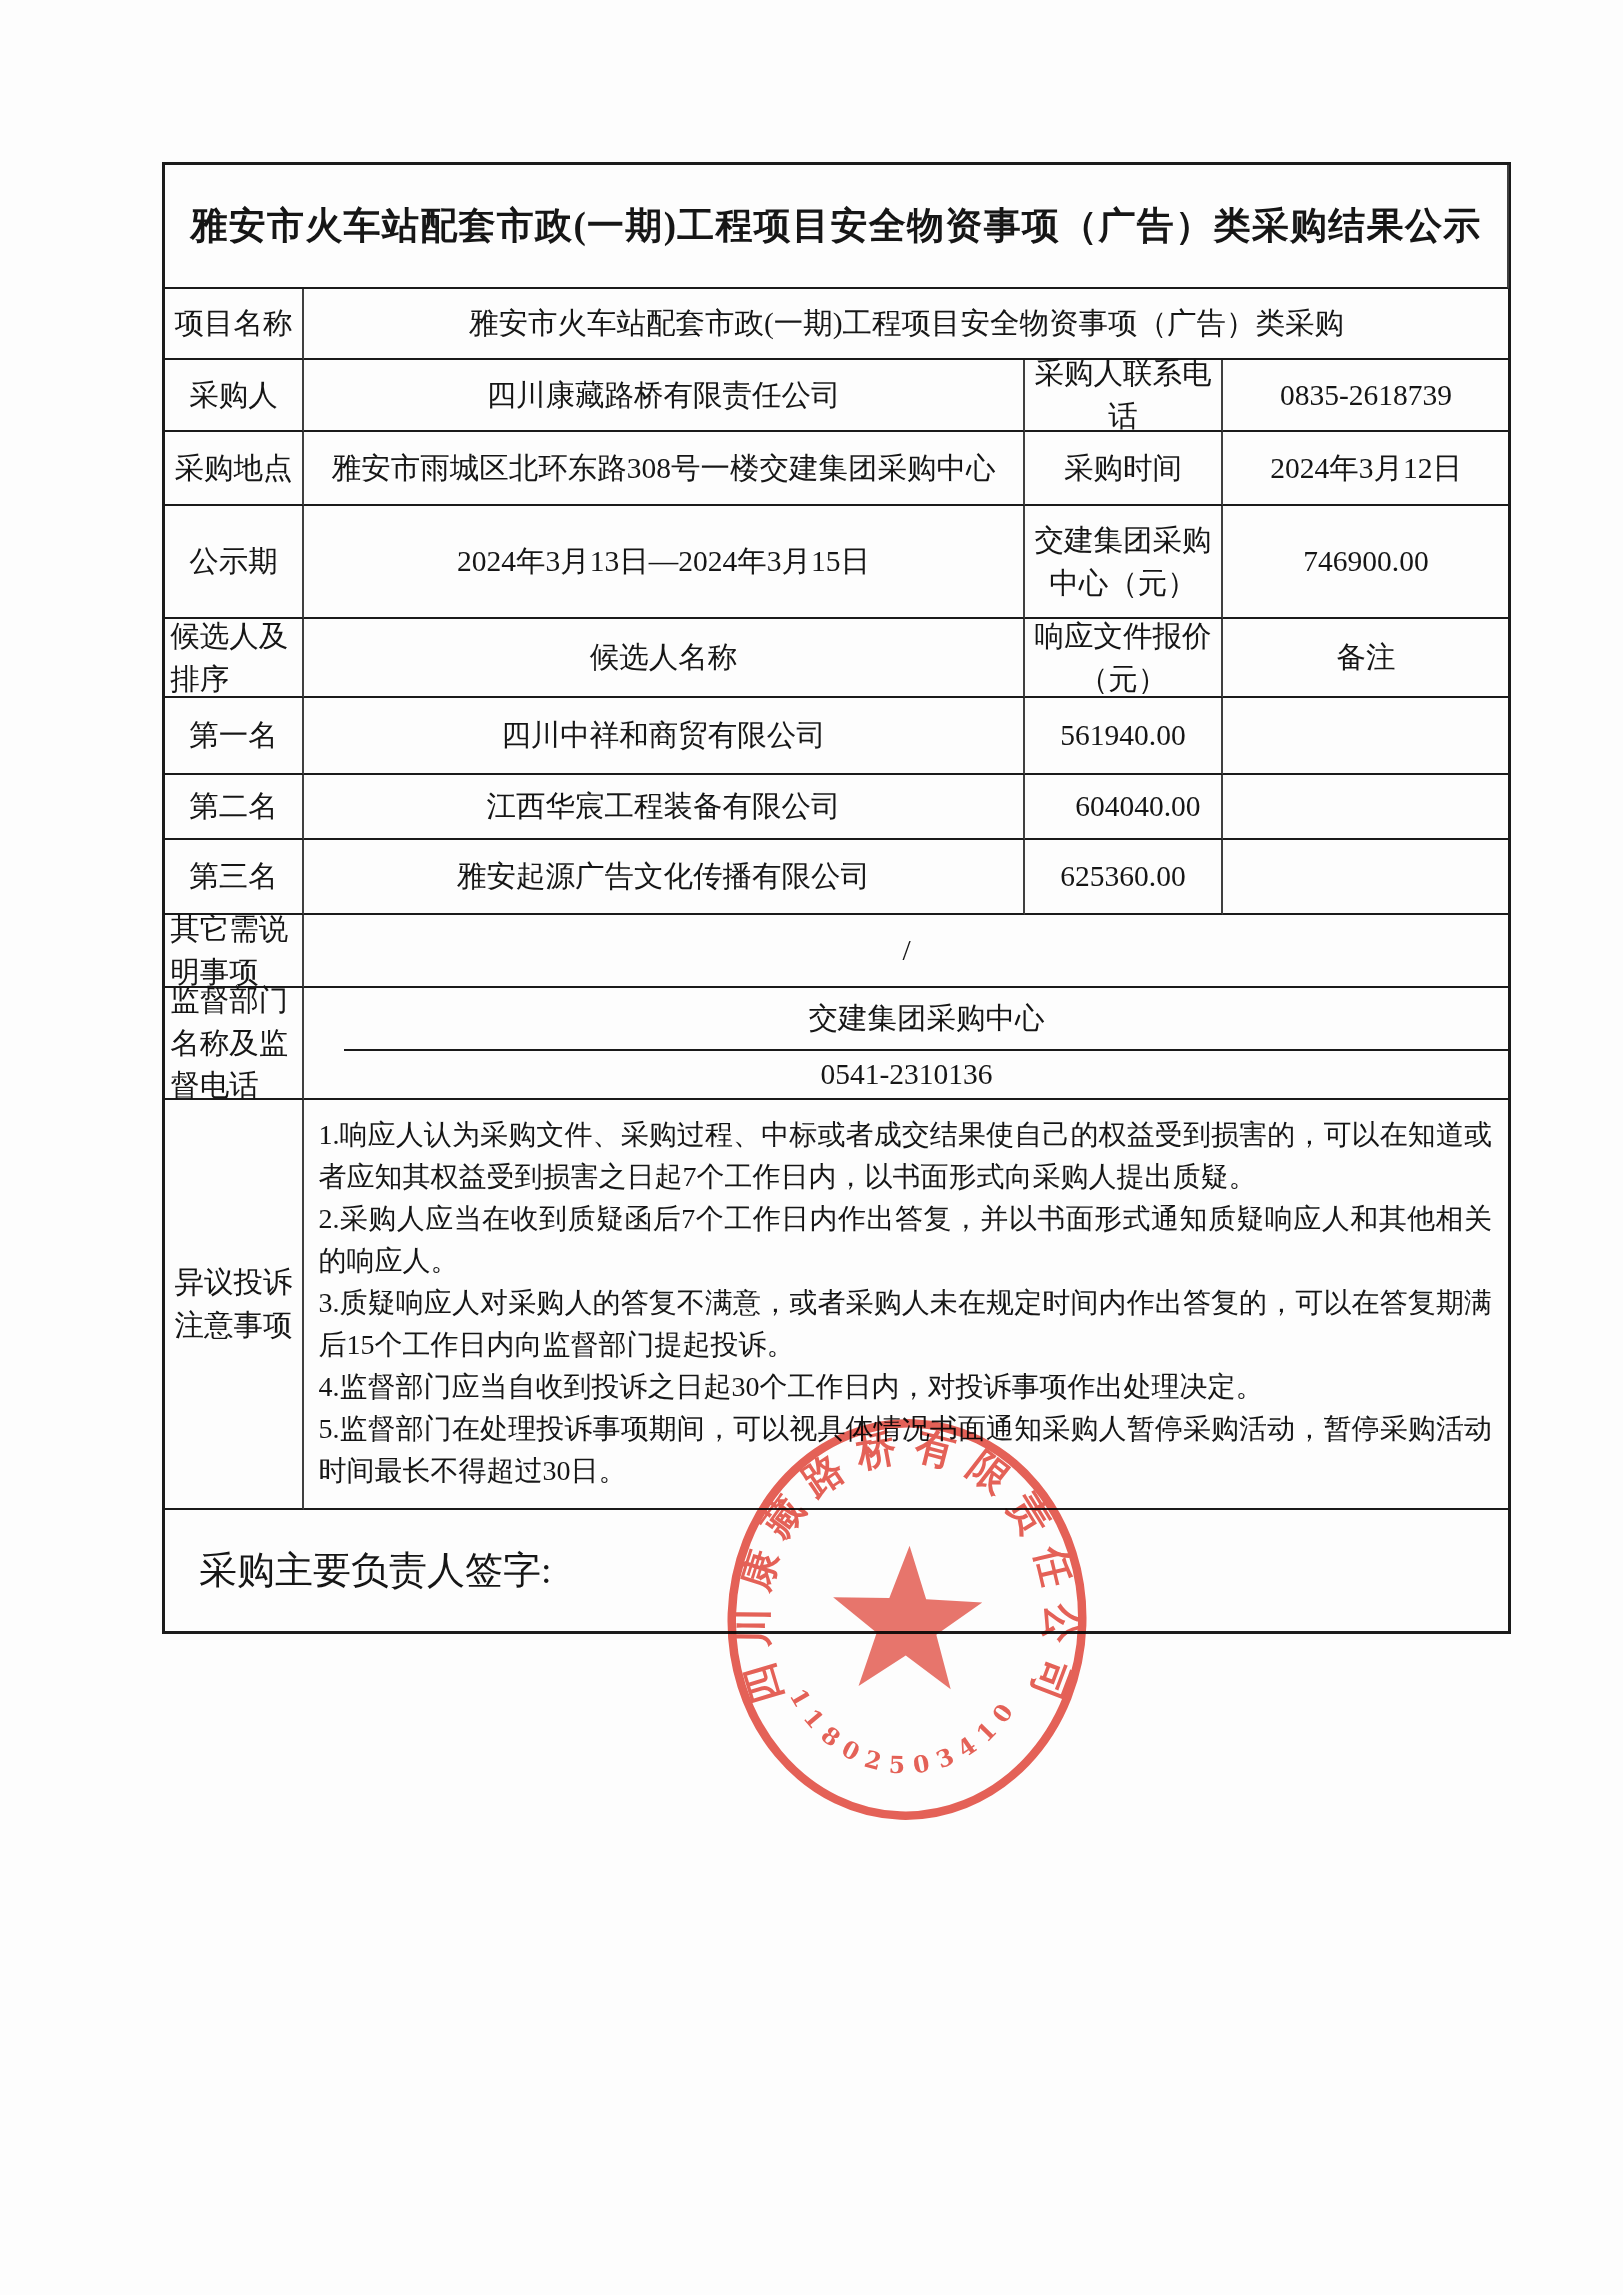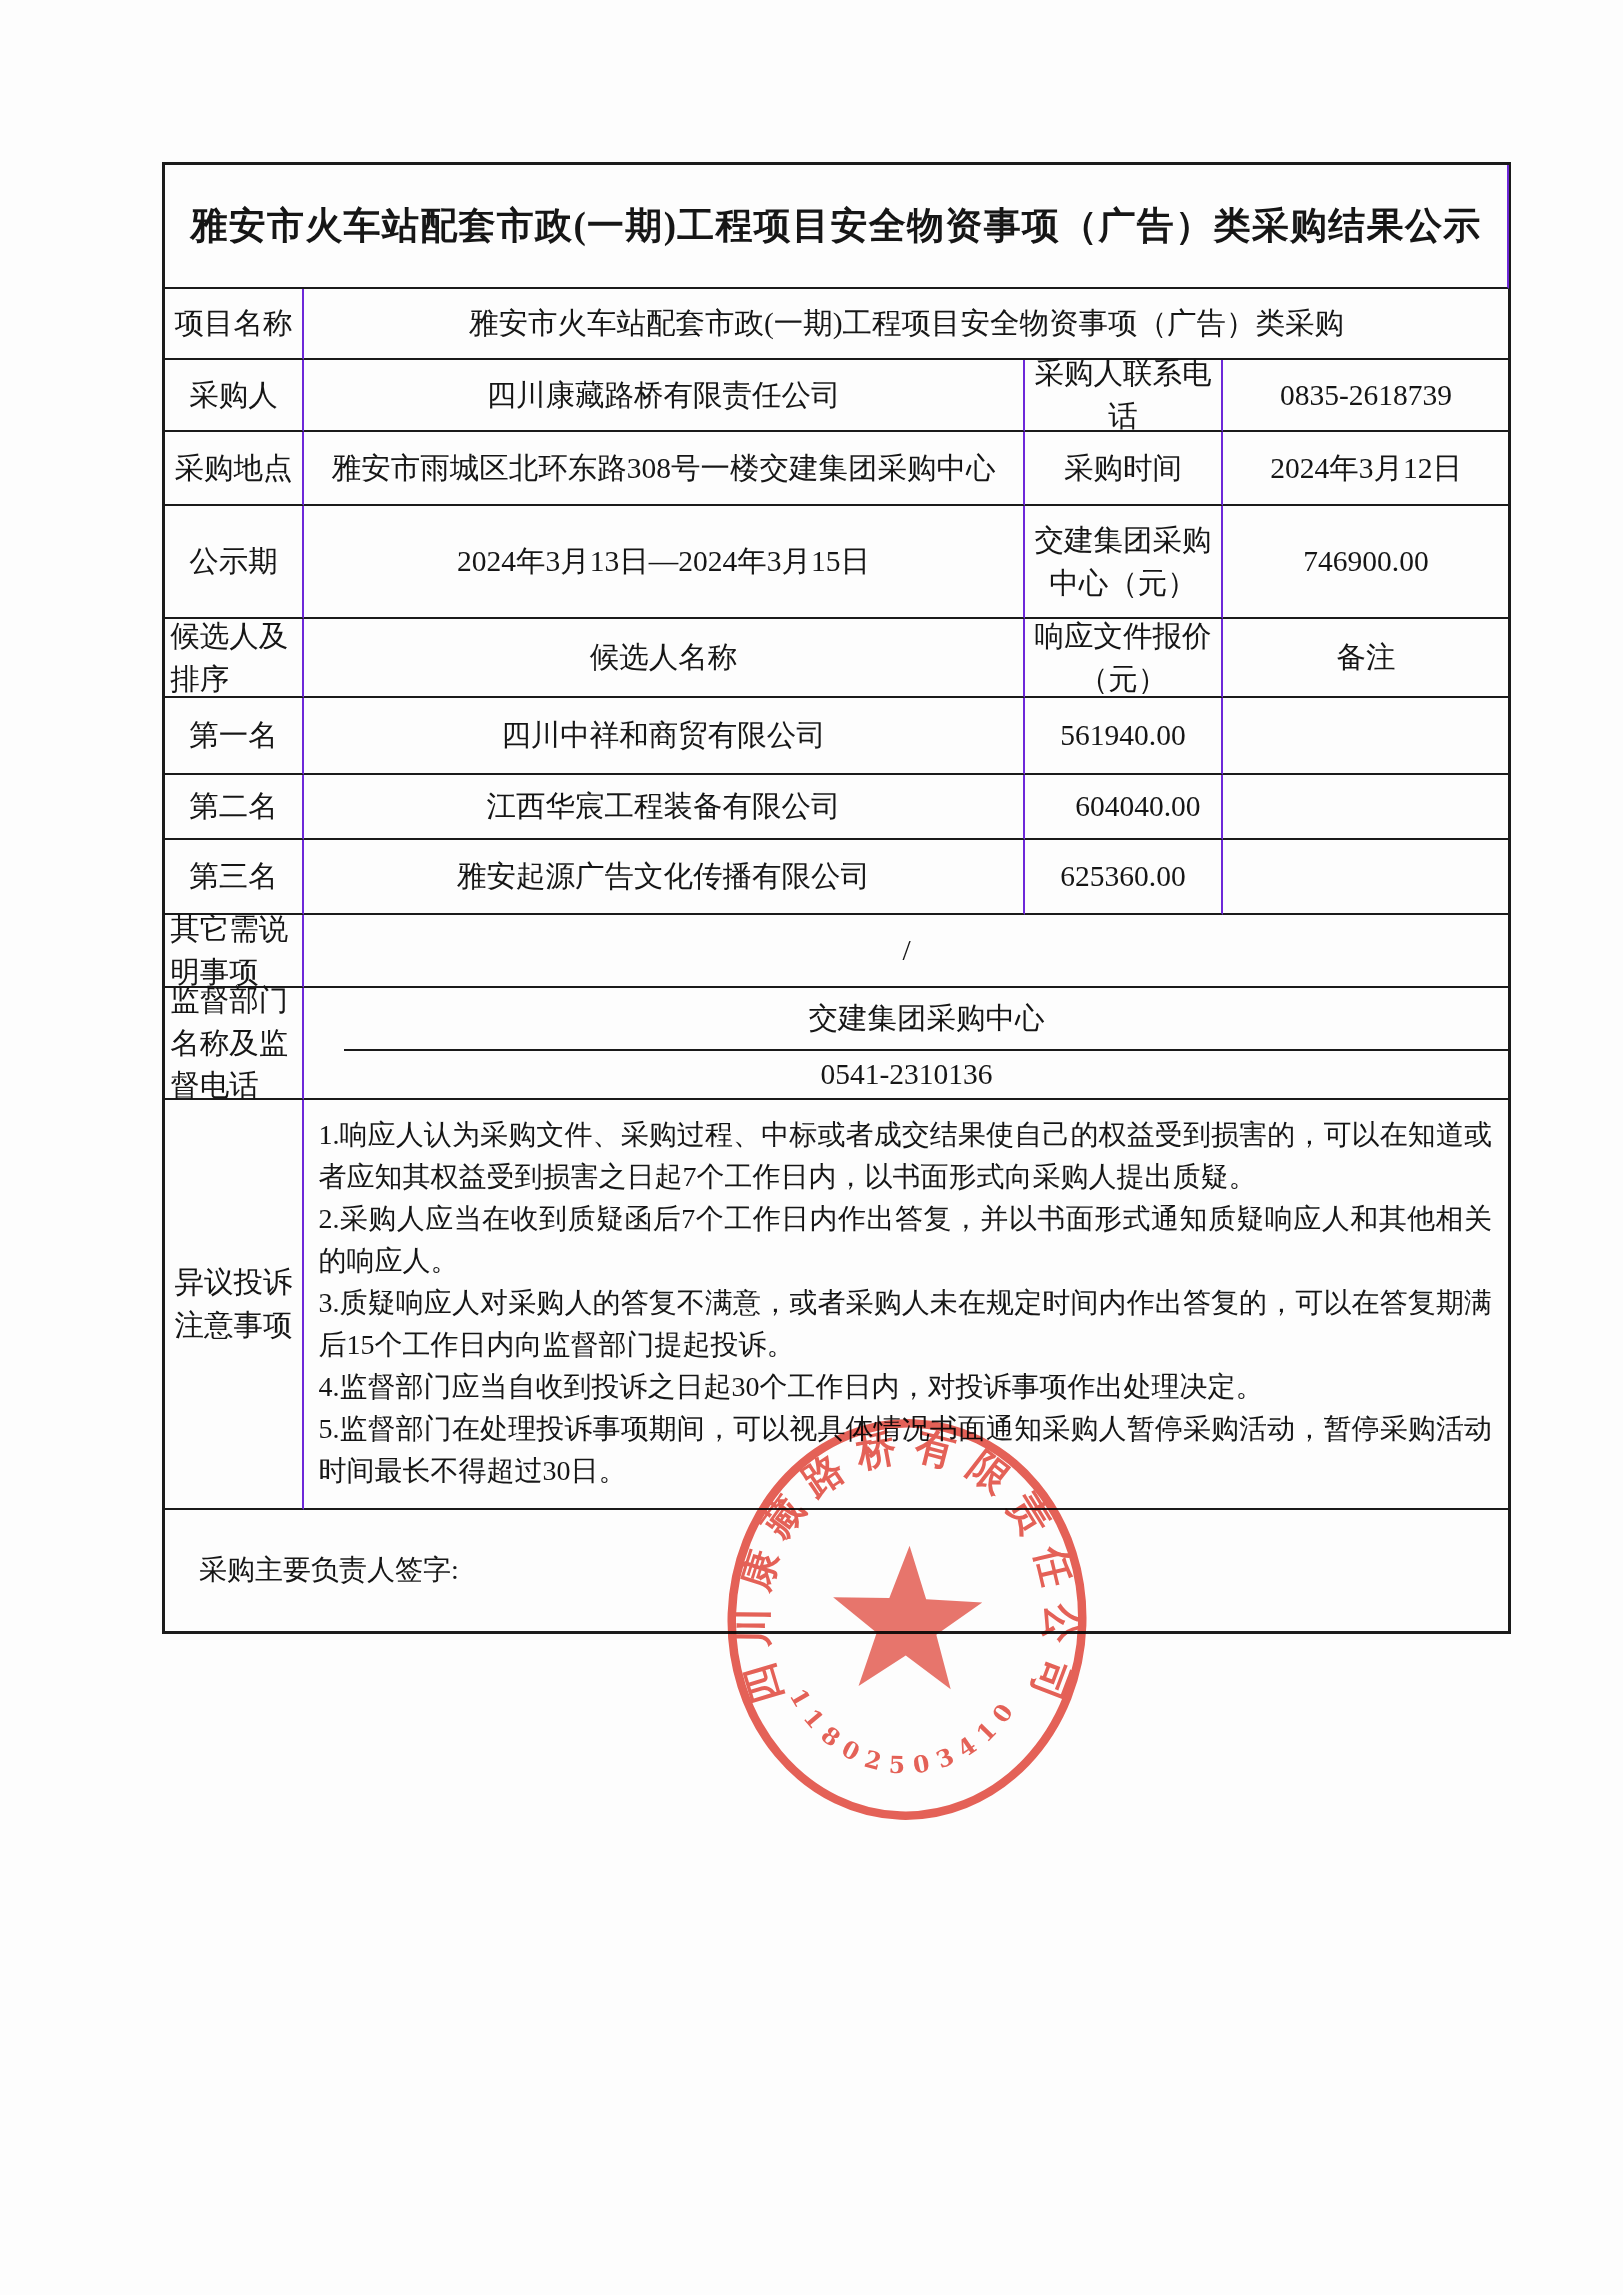--- a/index.html
+++ b/index.html
@@ -15,21 +15,21 @@
     position:absolute;
     left:162px;top:162px;
     width:1343px;
     border:3.9px solid #1b1b1b;
     display:grid;
     grid-template-columns:139px 721px 198px 286px;
     grid-template-rows:124px 71px 72px 74px 113px 79px 77px 65px 75px 73px 63px 49px 410px 121px;
     background:#fdfdfd;
   }
   .cell{
-    border-right:2px solid #6d28d9;
+    border-right:2px solid #404040;
     border-bottom:2.6px solid #1b1b1b;
     box-sizing:border-box;
     display:flex;
     align-items:center;
     justify-content:center;
     text-align:center;
     font-size:29.5px;
     line-height:1.45;
     padding:3.9px 9.2px;
     word-break:break-all;
@@ -51,21 +51,21 @@
     text-align:justify;
     font-size:28px;
     line-height:1.5;
     padding:14.4px 17px 6.5px 14.4px;
   }
   .objection-text p{margin:0;}
   .sig-cell{
     grid-column:1/5;grid-row:14;
     justify-content:flex-start;
     padding-left:34px;
-    font-size:28px;
+    font-size:38px;
   }
   .span24{grid-column:2/5;}
   .seal{
     position:absolute;
     left:717px;top:1407px;
     width:380px;height:425px;
     mix-blend-mode:multiply;
     opacity:0.93;
     transform:rotate(2deg);
   }

